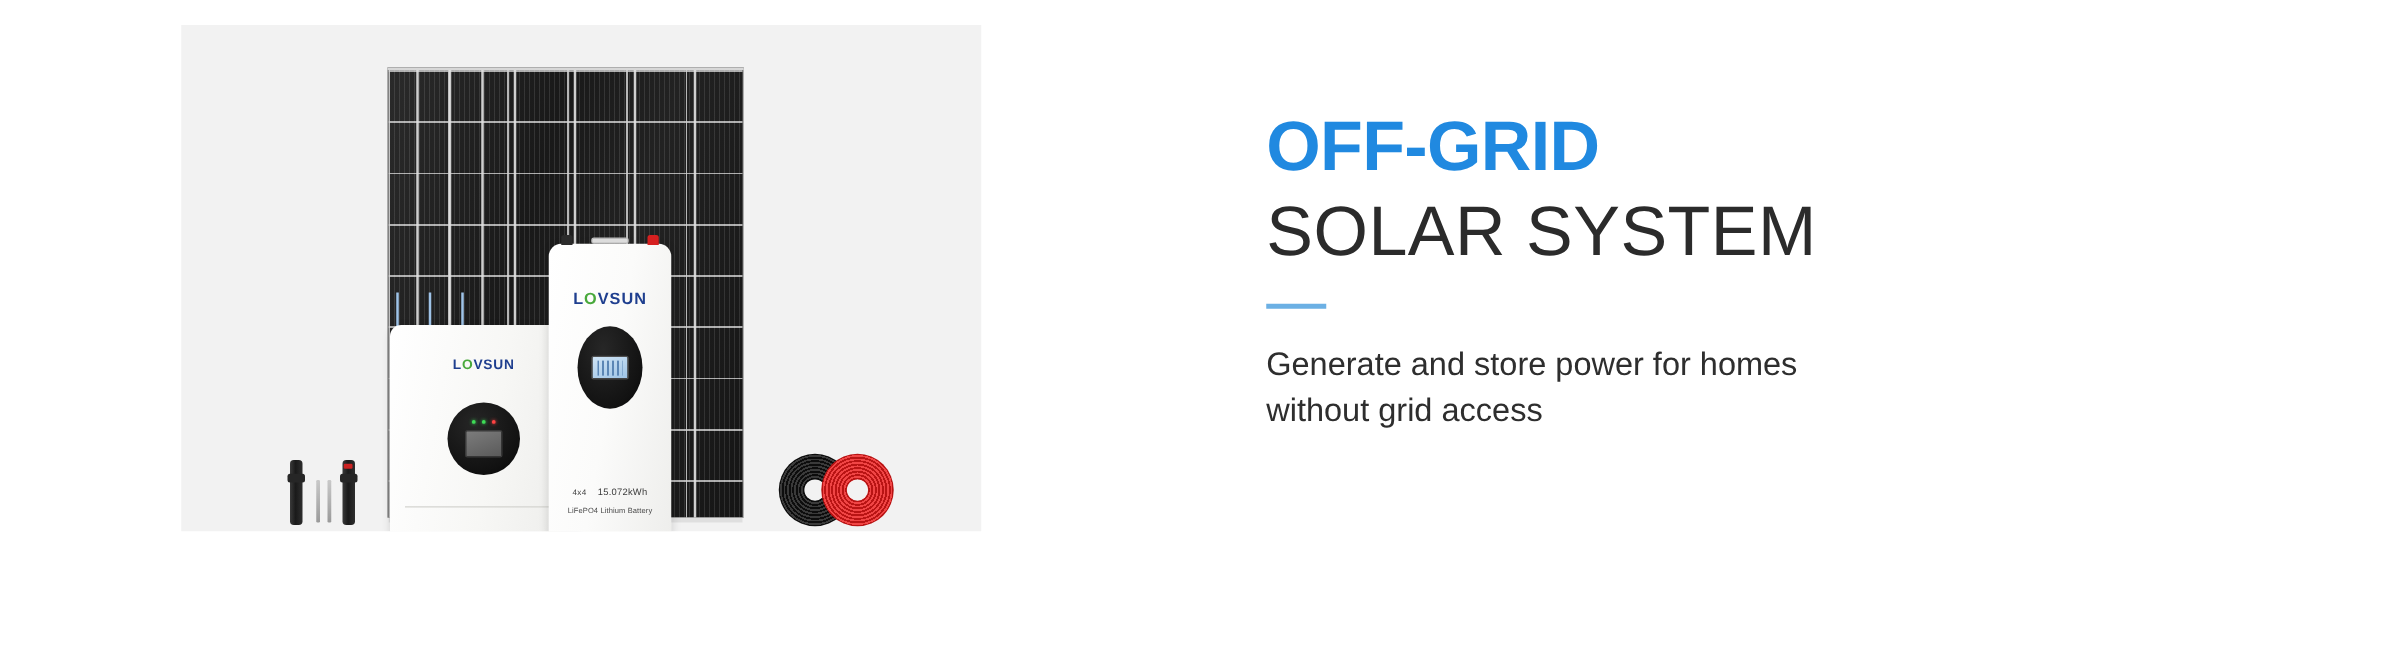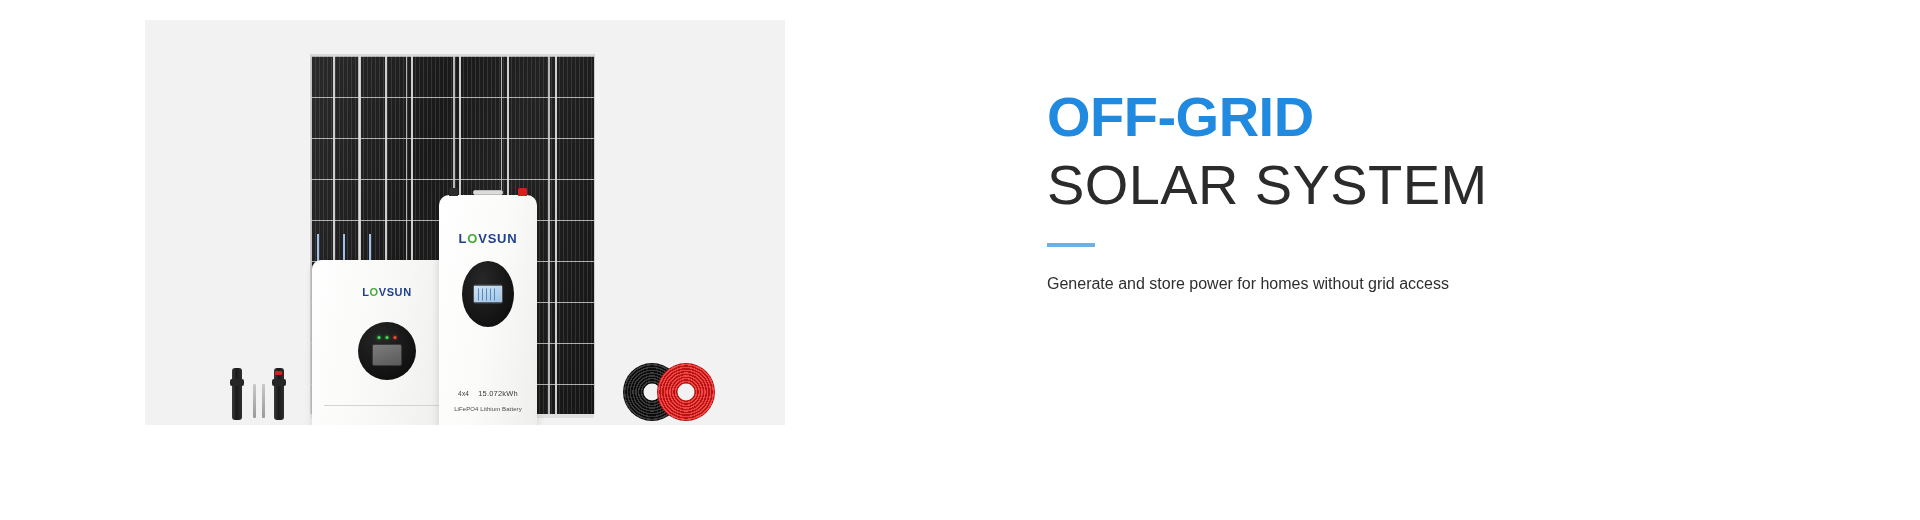--- a/index.html
+++ b/index.html
@@ -234,21 +234,21 @@
   .coil.red::after {
     content: ""; position: absolute;
     left: 50%; top: 50%; transform: translate(-50%,-50%);
     width: 17px; height: 17px; border-radius: 50%;
     background: #f2f2f2;
   }
 
   
   .content {
     position: absolute;
-    left: 1047px; top: 88px;
+    left: 1013px; top: 88px;
     width: 560px;
   }
   .headline-1 {
     font-size: 56px;
     font-weight: 700;
     letter-spacing: -0.5px;
     line-height: 1.02;
     color: #2089e0;
     white-space: nowrap;
   }
@@ -261,21 +261,21 @@
     white-space: nowrap;
     margin-top: 11px;
   }
   .divider {
     width: 48px; height: 4px;
     background: #6cb0e4;
     margin-top: 28px;
     margin-bottom: 26px;
   }
   .subtitle {
-    font-size: 16px;
+    font-size: 26px;
     font-weight: 400;
     line-height: 1.42;
     color: #2e2e2e;
     max-width: 460px;
   }
 </style>
 </head>
 <body>
 
 <div class="banner">

